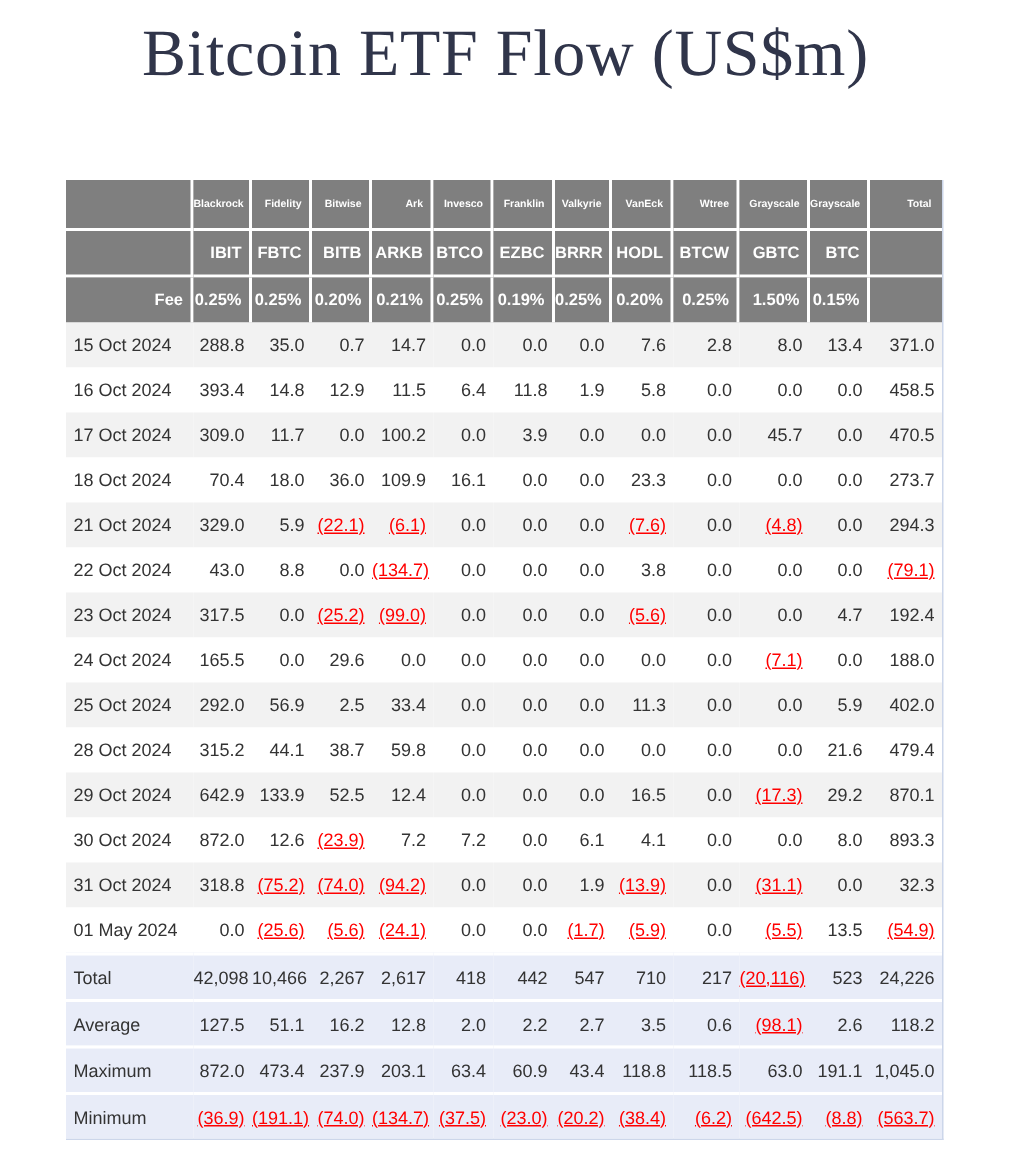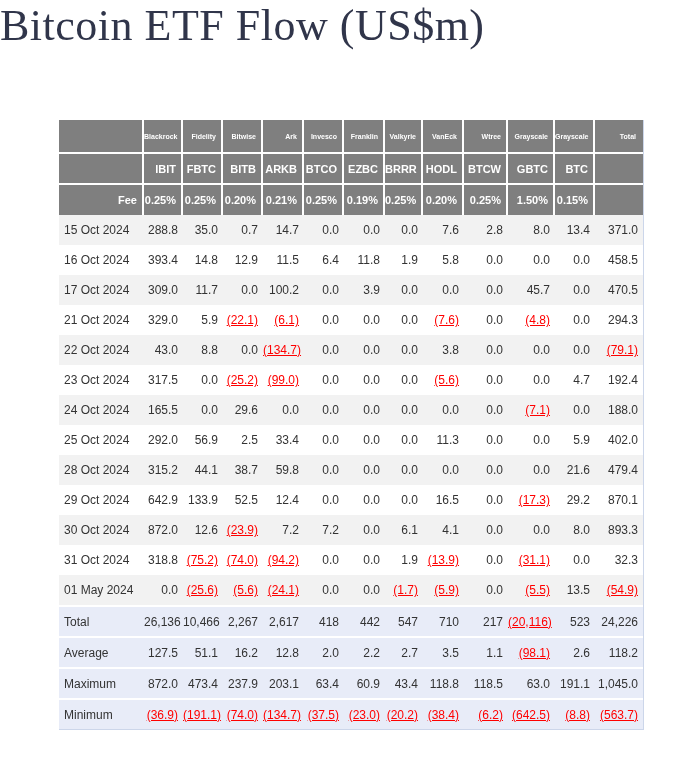--- a/index.html
+++ b/index.html
@@ -10,34 +10,34 @@
     position: relative;
     overflow: hidden;
   }
   .page { position: relative; width: 674px; height: 780px; }
 
   .title {
     font-family: "Liberation Serif", serif;
     font-weight: 400;
     font-size: 44px;
     color: var(--title, #30354a);
-    text-align: left;
+    text-align: center;
+    padding-top: 10px;
     letter-spacing: 0.5px;
   }
 
   table.etf {
     position: absolute;
     left: 44px; top: 120px;
     width: 584px;
     border-collapse: separate;
     border-spacing: 0;
     table-layout: fixed;
     border-right: 1px solid var(--table-border, #ccd6ea);
     border-bottom: 1px solid var(--table-border, #ccd6ea);
-    margin-left: 15px;
   }
 
   
   thead th {
     background: var(--header-bg, #7f7f7f);
     color: var(--header-text, #ffffff);
     border-right: 2px solid #ffffff;
     border-bottom: 2px solid #ffffff;
     text-align: right;
     padding-right: 5px;
@@ -184,20 +184,35 @@
           <td class="num">0.0</td>
           <td class="num">3.9</td>
           <td class="num">0.0</td>
           <td class="num">0.0</td>
           <td class="num">0.0</td>
           <td class="num">45.7</td>
           <td class="num">0.0</td>
           <td class="num">470.5</td>
         </tr>
         <tr>
+          <td class="rlabel">18 Oct 2024</td>
+          <td class="num">70.4</td>
+          <td class="num">18.0</td>
+          <td class="num">36.0</td>
+          <td class="num">109.9</td>
+          <td class="num">16.1</td>
+          <td class="num">0.0</td>
+          <td class="num">0.0</td>
+          <td class="num">23.3</td>
+          <td class="num">0.0</td>
+          <td class="num">0.0</td>
+          <td class="num">0.0</td>
+          <td class="num">273.7</td>
+        </tr>
+        <tr>
           <td class="rlabel">21 Oct 2024</td>
           <td class="num">329.0</td>
           <td class="num">5.9</td>
           <td class="num neg">(22.1)</td>
           <td class="num neg">(6.1)</td>
           <td class="num">0.0</td>
           <td class="num">0.0</td>
           <td class="num">0.0</td>
           <td class="num neg">(7.6)</td>
           <td class="num">0.0</td>
@@ -337,21 +352,21 @@
           <td class="num neg">(5.9)</td>
           <td class="num">0.0</td>
           <td class="num neg">(5.5)</td>
           <td class="num">13.5</td>
           <td class="num neg">(54.9)</td>
         </tr>
       </tbody>
     <tbody id="tsummary" class="summary">
         <tr>
           <td class="rlabel">Total</td>
-          <td class="num">26,136</td>
+          <td class="num">42,098</td>
           <td class="num">10,466</td>
           <td class="num">2,267</td>
           <td class="num">2,617</td>
           <td class="num">418</td>
           <td class="num">442</td>
           <td class="num">547</td>
           <td class="num">710</td>
           <td class="num">217</td>
           <td class="num neg">(20,116)</td>
           <td class="num">523</td>
@@ -360,21 +375,21 @@
         <tr>
           <td class="rlabel">Average</td>
           <td class="num">127.5</td>
           <td class="num">51.1</td>
           <td class="num">16.2</td>
           <td class="num">12.8</td>
           <td class="num">2.0</td>
           <td class="num">2.2</td>
           <td class="num">2.7</td>
           <td class="num">3.5</td>
-          <td class="num">1.1</td>
+          <td class="num">0.6</td>
           <td class="num neg">(98.1)</td>
           <td class="num">2.6</td>
           <td class="num">118.2</td>
         </tr>
         <tr>
           <td class="rlabel">Maximum</td>
           <td class="num">872.0</td>
           <td class="num">473.4</td>
           <td class="num">237.9</td>
           <td class="num">203.1</td>

